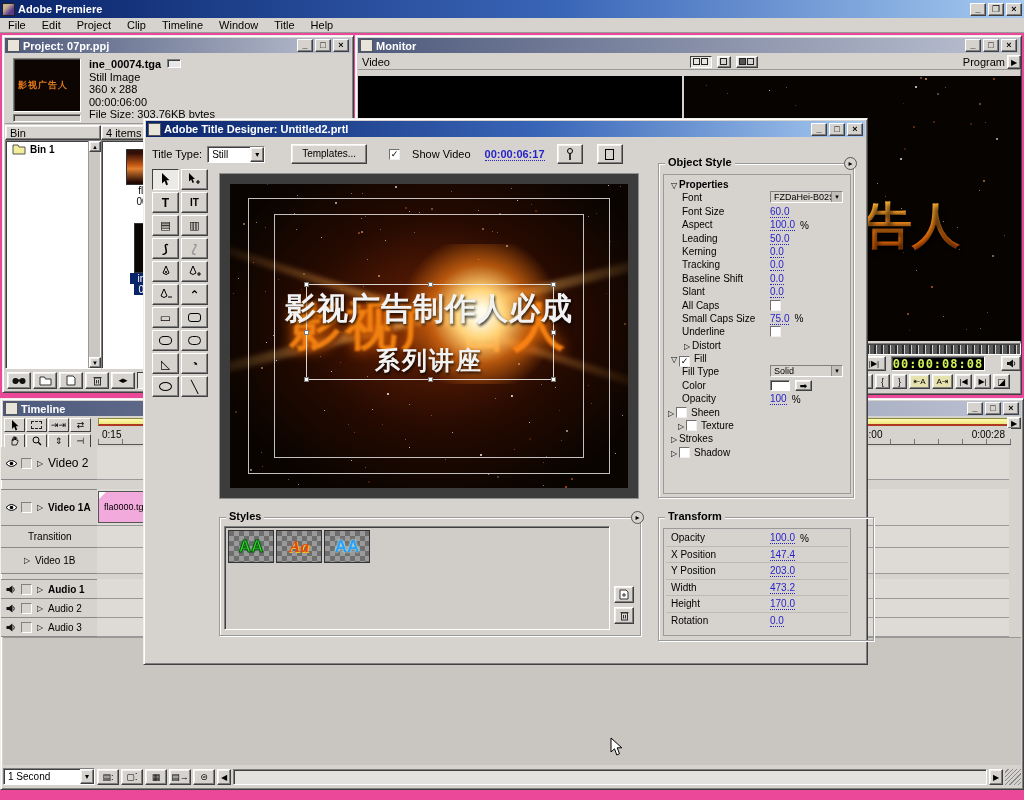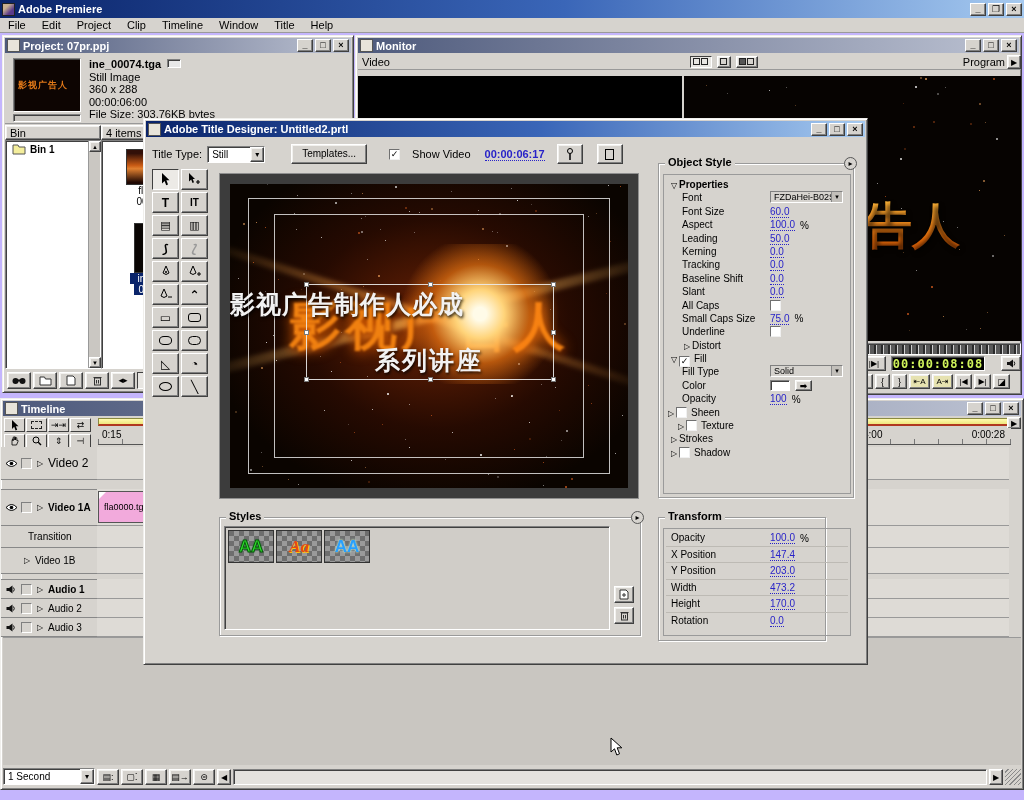--- a/index.html
+++ b/index.html
@@ -1,17 +1,17 @@
 <!DOCTYPE html>
 <html><head>
 <meta charset="utf-8">
 <style>
 *{margin:0;padding:0;box-sizing:border-box;font-family:"Liberation Sans","DejaVu Sans",sans-serif}
 html,body{background:#808080}
-#screen{position:relative;width:1024px;height:800px;background:#c4b5fd;overflow:hidden;font-size:11px;color:#000}
+#screen{position:relative;width:1024px;height:800px;background:#ec4899;overflow:hidden;font-size:11px;color:#000}
 .abs{position:absolute}
 
 .win{position:absolute;background:#d6d3ce;border:1px solid;border-color:#f0efec #404040 #404040 #f0efec;box-shadow:inset 1px 1px 0 #fff,inset -1px -1px 0 #808080}
 .tb{position:absolute;left:2px;right:2px;top:2px;height:15px;display:flex;align-items:center;padding:0 2px;gap:3px;color:#fff;font-weight:bold;font-size:11px;white-space:nowrap;overflow:hidden}
 .tb.active{background:linear-gradient(90deg,#0a246a,#3a66b8 55%,#a6caf0)}
 .tb.inactive{background:linear-gradient(90deg,#4e5a7c,#8b93ab 55%,#bcc2d2)}
 .tbbtns{margin-left:auto;display:flex;gap:2px}
 .wbtn{width:16px;height:13px;background:#d6d3ce;border:1px solid;border-color:#fff #404040 #404040 #fff;box-shadow:inset -1px -1px 0 #808080;font-size:9px;line-height:10px;text-align:center;color:#000;font-weight:bold;cursor:default}
 .appicon{width:13px;height:13px;flex:0 0 auto;background:linear-gradient(135deg,#c8b090 30%,#5a3a8a 70%);border:1px solid #222}
 .btn{background:#d6d3ce;border:1px solid;border-color:#fff #404040 #404040 #fff;box-shadow:inset -1px -1px 0 #808080,inset 1px 1px 0 #f2f1ee}
@@ -709,21 +709,21 @@
         <div class="abs" style="left:76px;top:100px;width:248px;height:96px;border:1px solid rgba(235,235,235,.9)">
           <i class="handle" style="left:-3px;top:-3px"></i>
           <i class="handle" style="left:121px;top:-3px"></i>
           <i class="handle" style="right:-3px;top:-3px"></i>
           <i class="handle" style="left:-3px;top:45px"></i>
           <i class="handle" style="right:-3px;top:45px"></i>
           <i class="handle" style="left:-3px;bottom:-3px"></i>
           <i class="handle" style="left:121px;bottom:-3px"></i>
           <i class="handle" style="right:-3px;bottom:-3px"></i>
         </div>
-        <div class="abs" style="left:0;top:104px;width:100%;text-align:left;font-size:25px;font-weight:bold;color:#f2f2f2;letter-spacing:1px;text-shadow:1px 2px 3px rgba(0,0,0,.8);white-space:nowrap">影视广告制作人必成</div>
+        <div class="abs" style="left:0;top:104px;width:100%;text-align:center;font-size:31px;font-weight:bold;color:#f2f2f2;letter-spacing:1px;text-shadow:1px 2px 3px rgba(0,0,0,.8);white-space:nowrap">影视广告制作人必成</div>
         <div class="abs" style="left:0;top:160px;width:100%;text-align:center;font-size:25px;font-weight:bold;color:#f2f2f2;letter-spacing:2px;text-shadow:1px 2px 3px rgba(0,0,0,.8)">系列讲座</div>
       </div>
     </div>
 
     <div class="grp" style="left:75px;top:398px;width:422px;height:119px">
       <span class="legend">Styles</span>
       <span class="pmenu" style="right:-4px;top:-7px">▸</span>
       <div class="abs sunk" style="left:4px;top:8px;width:386px;height:104px;background:#d0cdc8;padding:3px;display:flex;gap:2px;align-items:flex-start">
         <span class="sw" style="color:#2ee02e;text-shadow:0 0 2px #063;-webkit-text-stroke:1px #0a5a0a">AA</span>
         <span class="sw" style="font-family:'Liberation Serif','DejaVu Serif',serif;font-style:italic;color:#e84810;text-shadow:1px 1px 0 #ffc010">Aa</span>
@@ -850,21 +850,21 @@
           </div>
         <div class="osr">
             <span class="osl0"><span class="tri">▷</span><span>Strokes</span></span>
           </div>
         <div class="osr">
             <span class="osl0"><span class="tri">▷</span><span class="cb" style="display:inline-block;vertical-align:-2px;margin-right:4px"></span><span>Shadow</span></span>
           </div>
       </div>
     </div>
 
-    <div class="grp" style="left:514px;top:398px;width:168px;height:124px">
+    <div class="grp" style="left:514px;top:398px;width:216px;height:124px">
       <span class="legend">Transform</span>
       <div class="abs" style="left:4px;top:10px;width:188px;height:108px;border:1px solid #9a9a9a;padding:1px 2px">
         <div class="tfr">
             <span class="osl">Opacity</span>
             <span class="osv">
               <span class="blue">100.0</span>
               <span>%</span>
             </span>
           </div>
         <div class="tfr">

